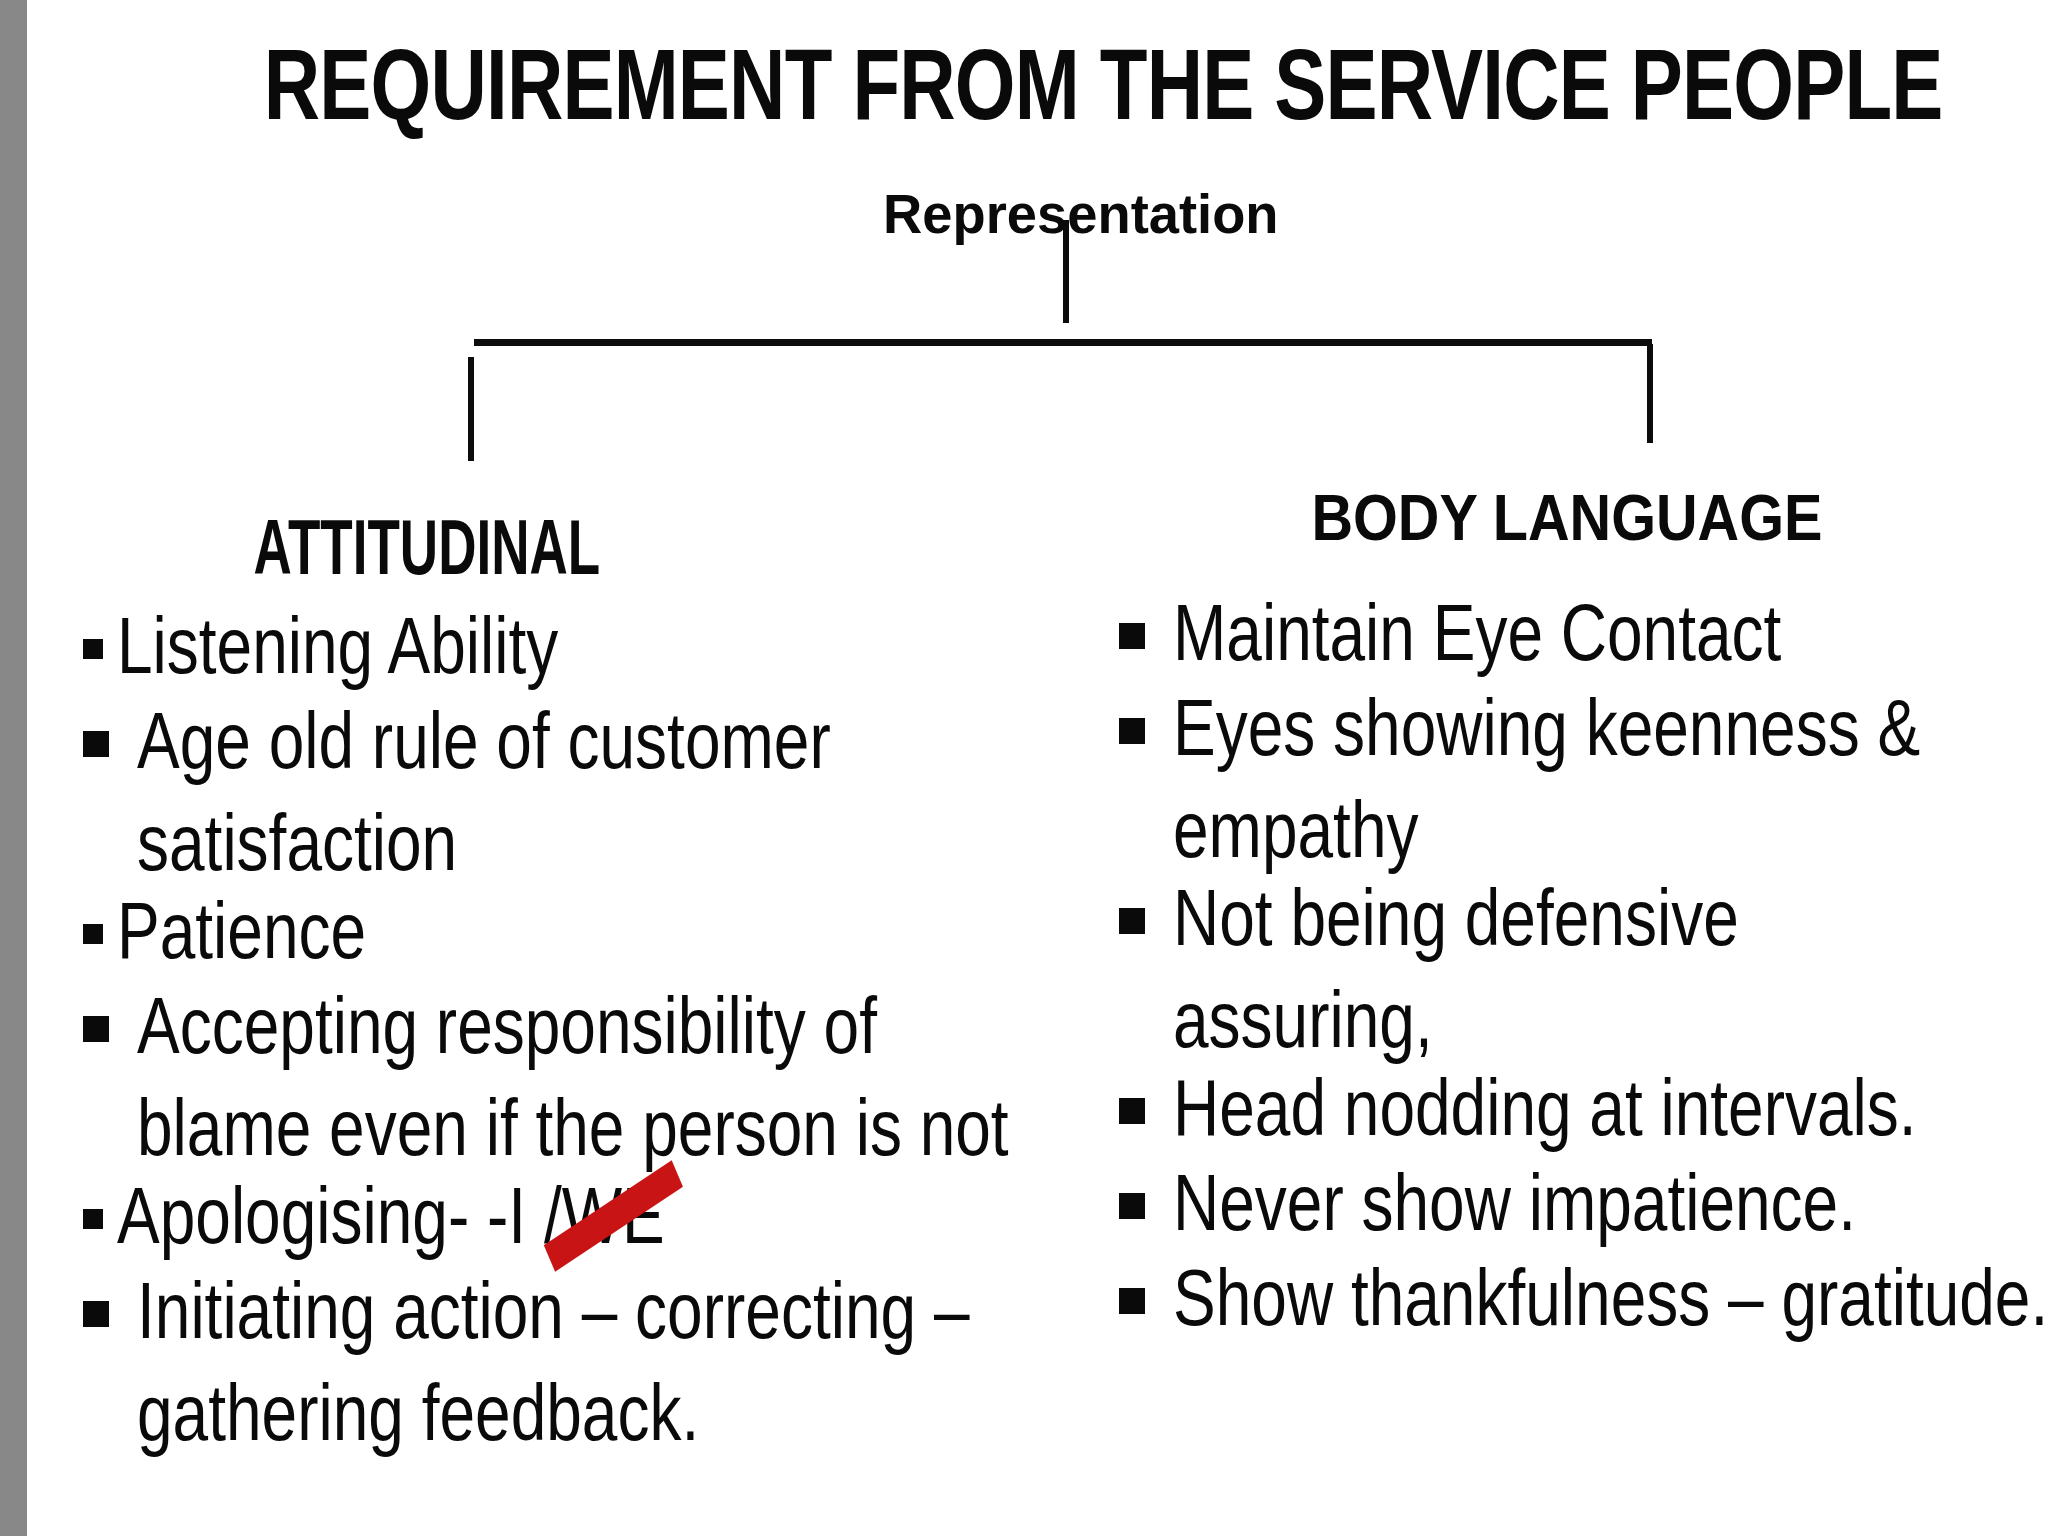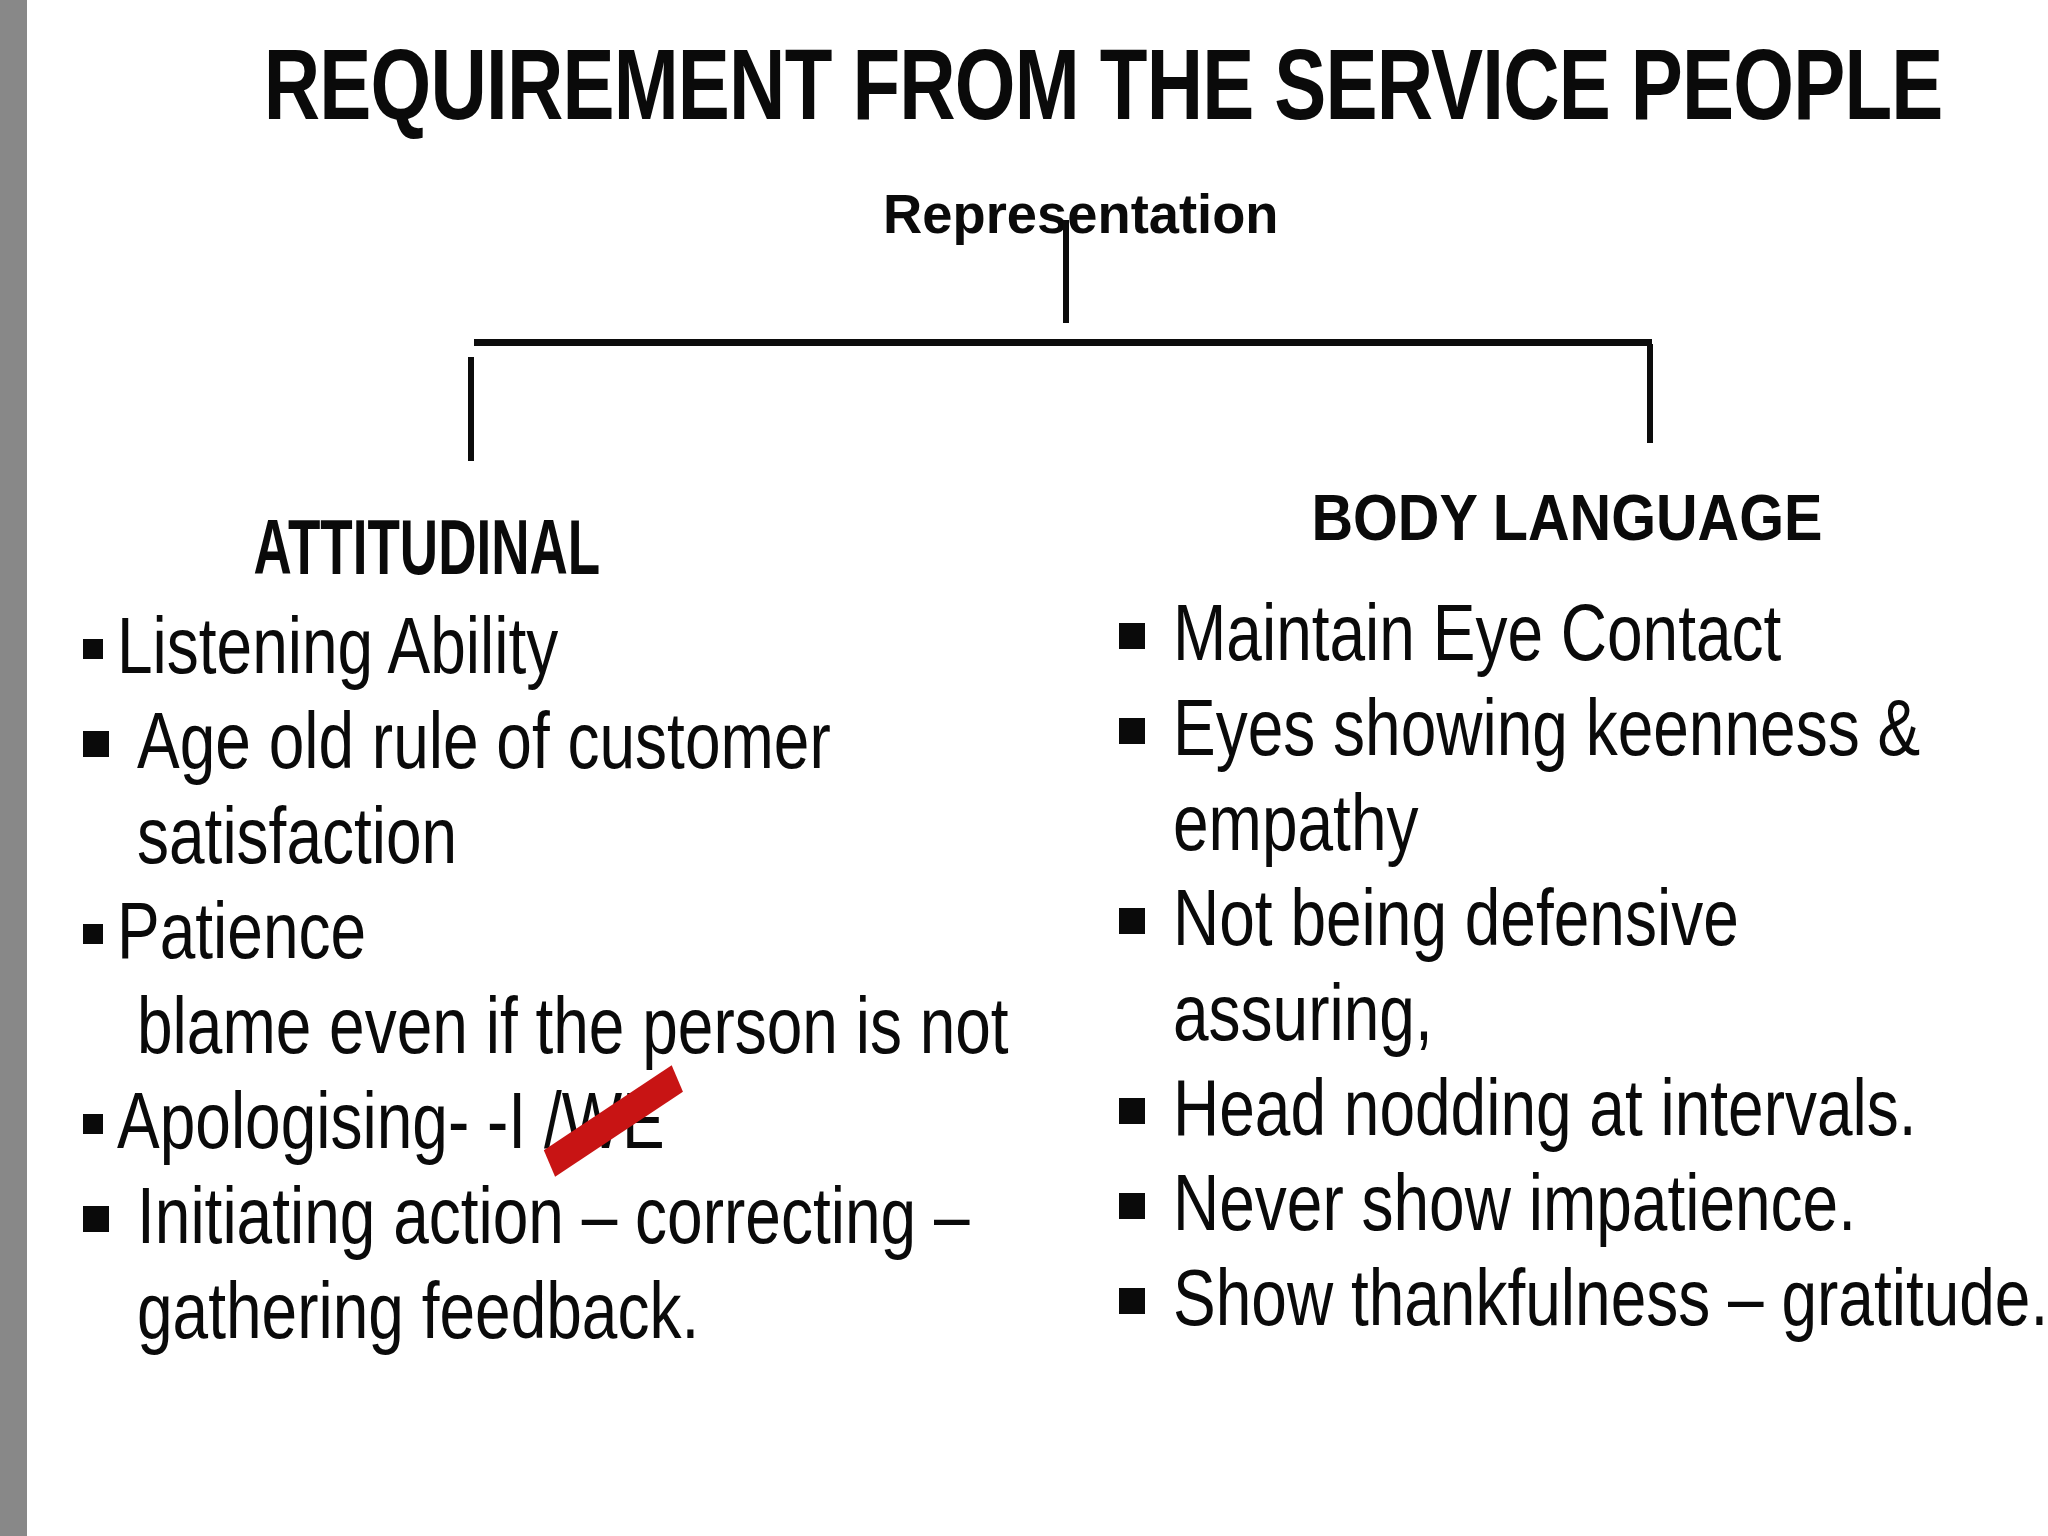--- a/index.html
+++ b/index.html
@@ -40,21 +40,21 @@
   .h-att{left:145px;width:650px;top:508px;font-size:78px;}
   .h-att .sq{transform:scaleX(.68);transform-origin:50% 50%;}
   .h-body{left:1256px;width:800px;top:486px;font-size:64px;}
   .h-body .sq{transform:scaleX(.90);transform-origin:50% 50%;}
 
   
   .col{position:absolute;font-size:80px;}
   .col-left {left:46px; top:598px;width:1010px;}
   .col-right{left:1082px;top:585px;width:966px;}
   .line{display:flex;align-items:center;height:95px;padding-left:10px;}
-  .line.cont{padding-left:64px;}
+  .line.cont{padding-left:64px;align-items:flex-end;}
   .txt{
     transform:scaleX(.80);transform-origin:0 50%;
     white-space:nowrap;line-height:1;
   }
   .b{flex:none;background:#0a0a0a;margin-top:6px;}
   .b.sp   {width:26px;height:26px;margin-right:28px;}
   .b.tight{width:20px;height:20px;margin-right:14px;}
   .b.wide {width:26px;height:26px;margin-right:42px;}
 
   
@@ -101,20 +101,24 @@
       <span class="b sp" style="background: rgb(10, 10, 10);"></span>
       <span class="txt">Age old rule of customer</span>
     </div>
     <div class="line cont">
       <span class="txt">satisfaction</span>
     </div>
     <div class="line">
       <span class="b tight" style="background: rgb(10, 10, 10);"></span>
       <span class="txt">Patience</span>
     </div>
+    <div class="line">
+      <span class="b sp" style="background: rgb(10, 10, 10);"></span>
+      <span class="txt">Accepting responsibility of</span>
+    </div>
     <div class="line cont">
       <span class="txt">blame even if the person is not</span>
     </div>
     <div class="line">
       <span class="b tight" style="background: rgb(10, 10, 10);"></span>
       <span class="txt"><span>Apologising- -I /</span><span class="strike">WE</span></span>
     </div>
     <div class="line">
       <span class="b sp" style="background: rgb(10, 10, 10);"></span>
       <span class="txt">Initiating action – correcting –</span>

